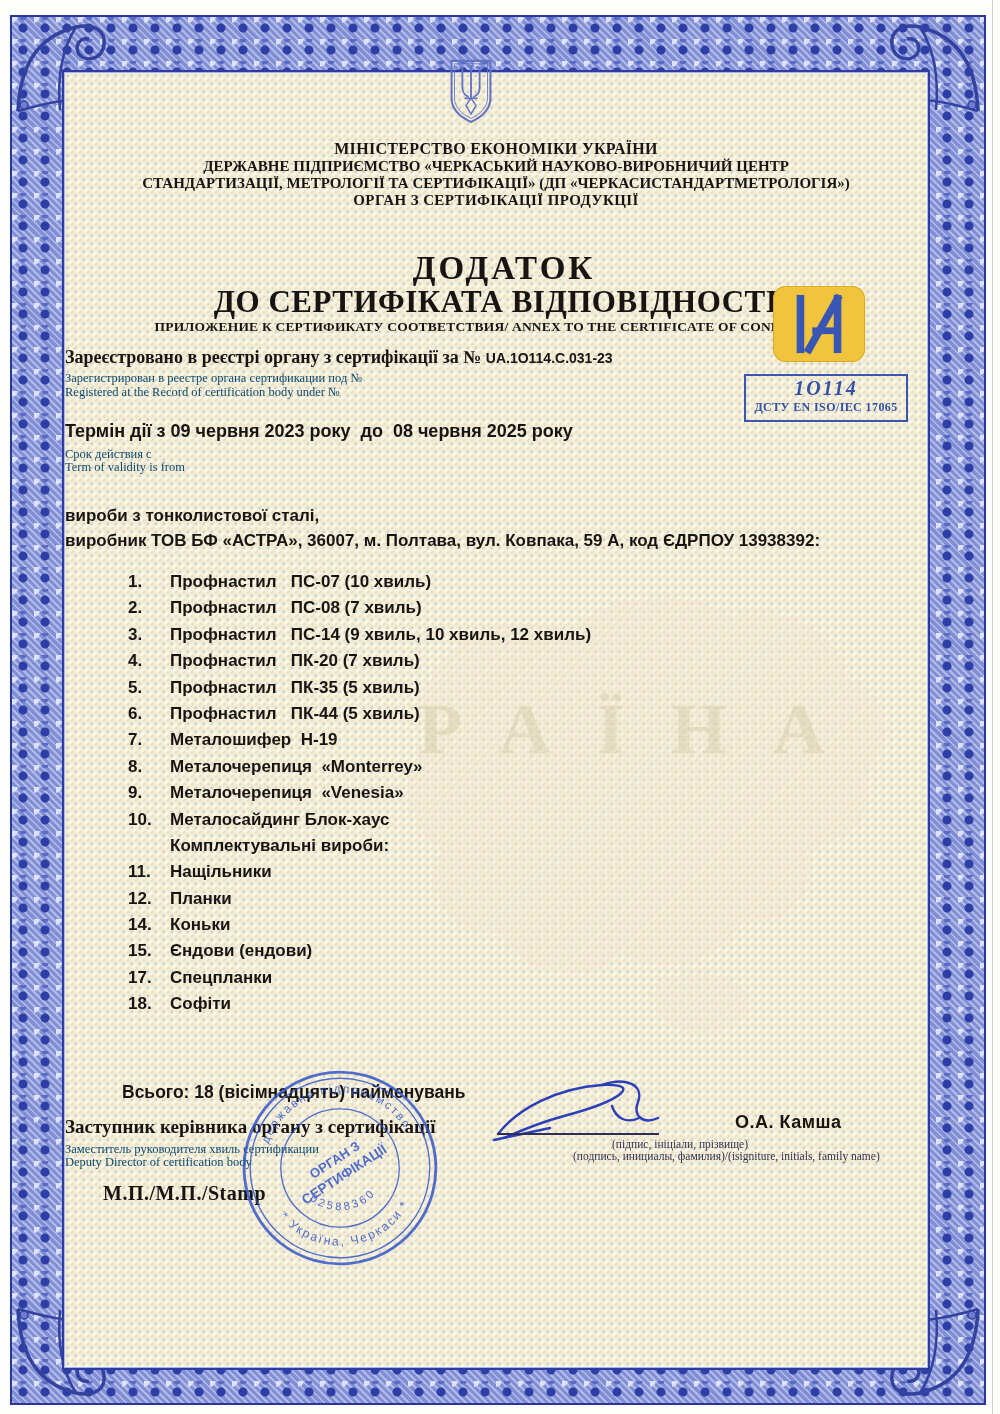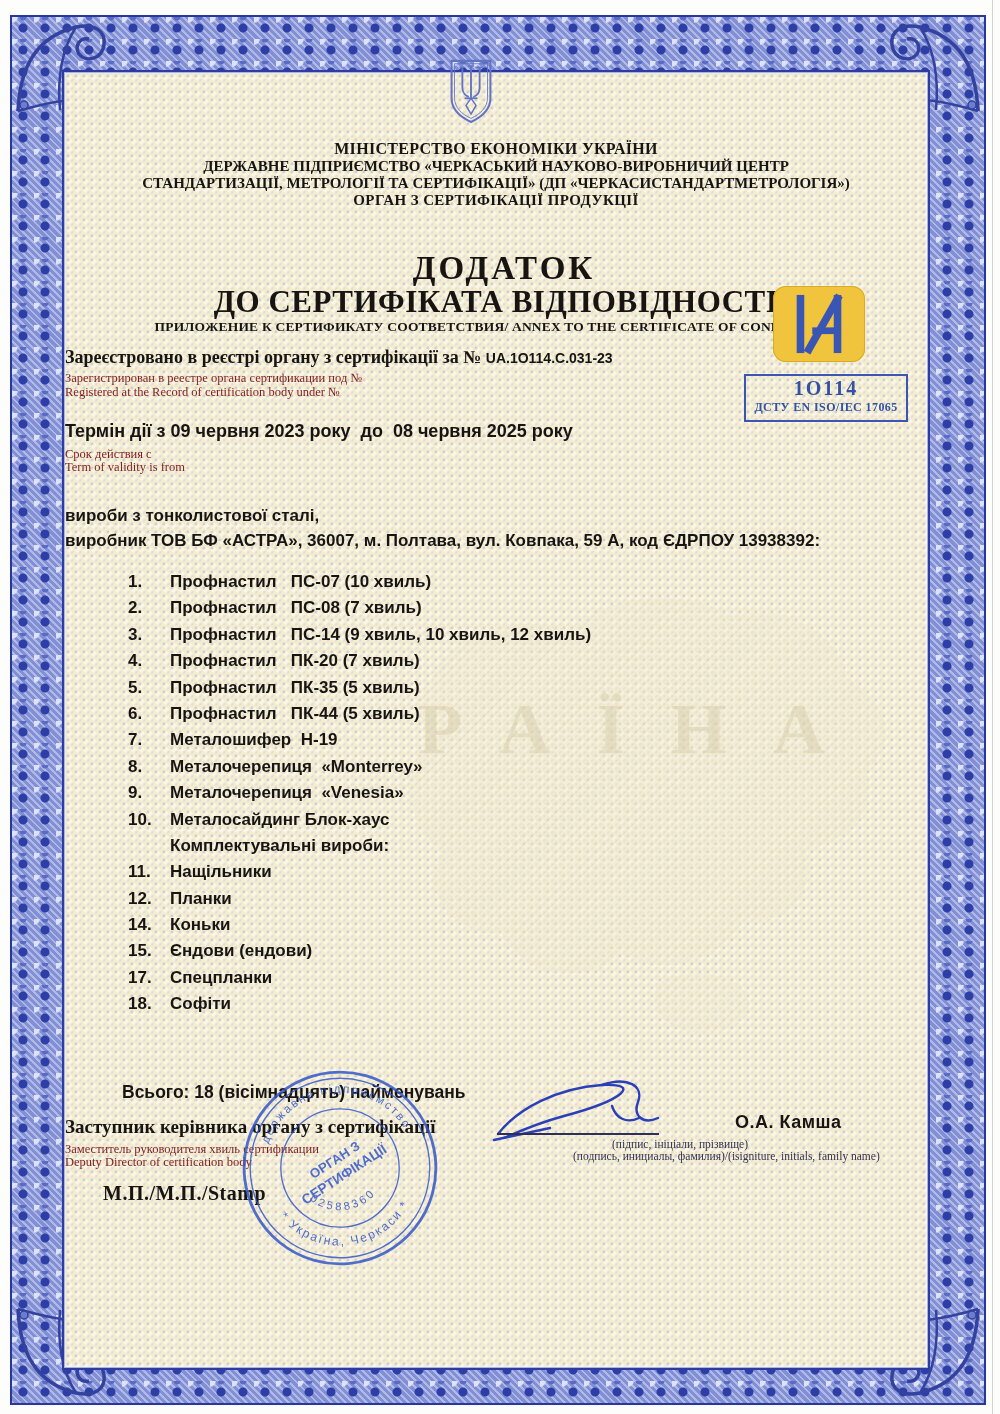--- a/index.html
+++ b/index.html
@@ -30,42 +30,42 @@
           radial-gradient(circle, rgba(216,132,172,.18) 1.1px, rgba(216,132,172,0) 1.9px),
           radial-gradient(circle, rgba(252,248,228,.95) 2.4px, rgba(252,248,228,0) 3px);
         background-size:8px 8px,8px 8px,8px 8px;
         background-position:0 0,4px 4px,2px 2px;}
   .scan-edge{position:absolute;right:7px;top:0;bottom:0;width:1px;background:#d2d2d0;}
 
   .abs{position:absolute;}
   .ctr{left:62px;right:70px;text-align:center;}
   .serifB{font-family:"Liberation Serif",serif;font-weight:bold;}
   .sansB{font-family:"Liberation Sans",sans-serif;font-weight:bold;}
-  .small{font-size:12.5px;color:#7f1d1d;}
+  .small{font-size:12.5px;color:#0c4a6e;}
   .pre{white-space:pre-wrap;}
 
   .hdr1{top:140px;font-size:16px;letter-spacing:.3px;}
   .hdr2{top:158px;font-size:15px;}
   .hdr3{top:175px;font-size:15px;}
   .hdr4{top:192px;font-size:15px;letter-spacing:.4px;}
 
   .t1{top:250px;font-size:33px;letter-spacing:3px;padding-left:16px;}
   .t2{top:284px;font-size:31px;letter-spacing:.5px;}
   .t3{top:319px;font-size:13.5px;letter-spacing:.2px;}
 
   .reg{left:65px;top:347px;font-size:18px;}
   .reg .num{font-family:"Liberation Sans",sans-serif;font-size:14px;}
   .reg-ru{left:65px;top:371px;}
   .reg-en{left:65px;top:385px;}
 
   .logo{left:773px;top:286px;width:92px;height:76px;background:#f0c43c;border-radius:13px;
         box-shadow:0 0 0 1px #d9ab22 inset;display:flex;align-items:center;justify-content:center;}
   .codebox{left:744px;top:374px;width:160px;height:44px;border:2px solid #3a56b0;
         color:#3351a5;text-align:center;}
-  .codebox .cb1{font-size:20px;font-weight:bold;letter-spacing:2px;line-height:24px;font-family:"Liberation Serif",serif;}
+  .codebox .cb1{font-size:20px;font-weight:bold;letter-spacing:2px;line-height:24px;font-family:"Liberation Serif",serif;font-style:italic;}
   .codebox .cb2{font-size:12px;font-weight:bold;letter-spacing:.4px;line-height:14px;font-family:"Liberation Serif",serif;}
 
   .val{left:65px;top:421px;font-size:18px;}
   .val-ru{left:65px;top:447px;}
   .val-en{left:65px;top:460px;}
 
   .prod1{left:65px;top:506px;font-size:17px;}
   .prod2{left:65px;top:531px;font-size:17px;}
 
   .list{left:128px;top:572px;width:640px;font-size:17px;}

